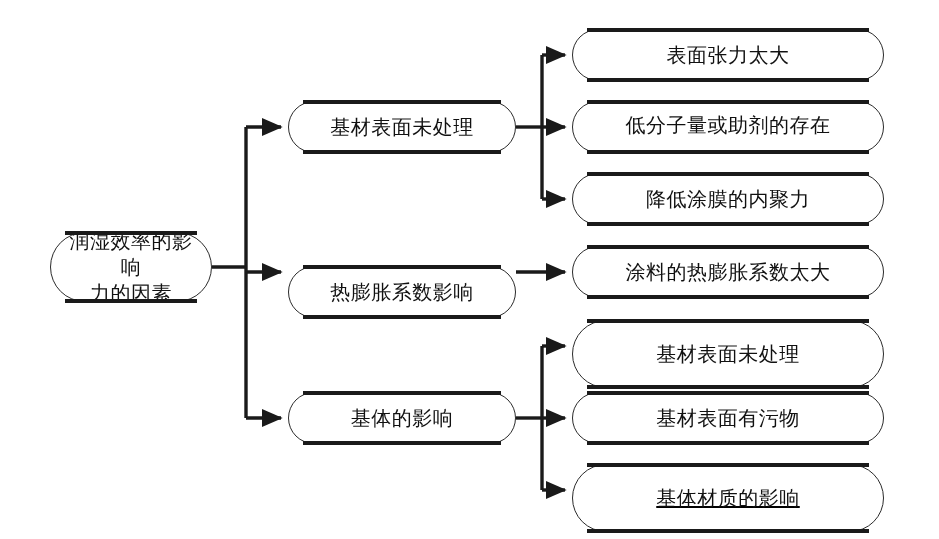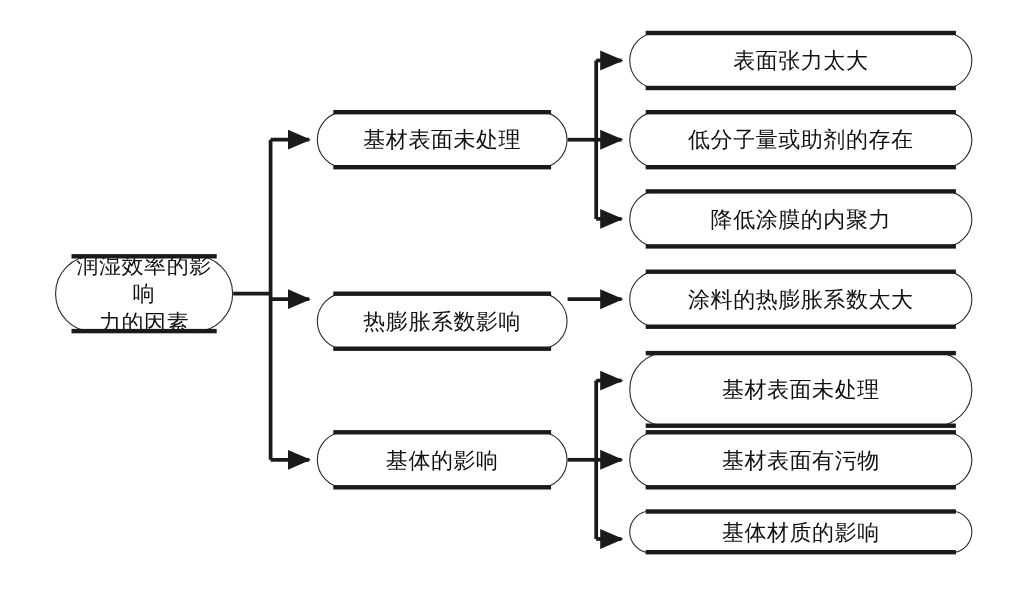--- a/index.html
+++ b/index.html
@@ -103,37 +103,37 @@
   </div>
 
   <div class="node leaf" style="left:572px;top:29px;width:312px;height:52px;">
     <span class="lbl">表面张力太大</span>
   </div>
 
   <div class="node mid" style="left:288px;top:392px;width:228px;height:52px;">
     <span class="lbl">基体的影响</span>
   </div>
 
-  <div class="node leaf" style="left:572px;top:101px;width:312px;height:52px;">
+  <div class="node leaf" style="left:572px;top:101px;width:312px;height:52px;font-family:Liberation Mono, monospace;">
     <span class="lbl">低分子量或助剂的存在</span>
   </div>
 
   <div class="node leaf" style="left:572px;top:173px;width:312px;height:52px;">
     <span class="lbl">降低涂膜的内聚力</span>
   </div>
 
   <div class="node leaf" style="left:572px;top:246px;width:312px;height:52px;">
     <span class="lbl">涂料的热膨胀系数太大</span>
   </div>
 
   <div class="node leaf" style="left:572px;top:320px;width:312px;height:68px;">
     <span class="lbl">基材表面未处理</span>
   </div>
 
   <div class="node leaf" style="left:572px;top:392px;width:312px;height:52px;">
     <span class="lbl">基材表面有污物</span>
   </div>
 
-  <div class="node leaf" style="left:572px;top:464px;width:312px;height:39px;">
+  <div class="node leaf" style="left:572px;top:464px;width:312px;height:68px;text-decoration:underline;">
     <span class="lbl">基体材质的影响</span>
   </div>
 
 </div>
 
 </body></html>

